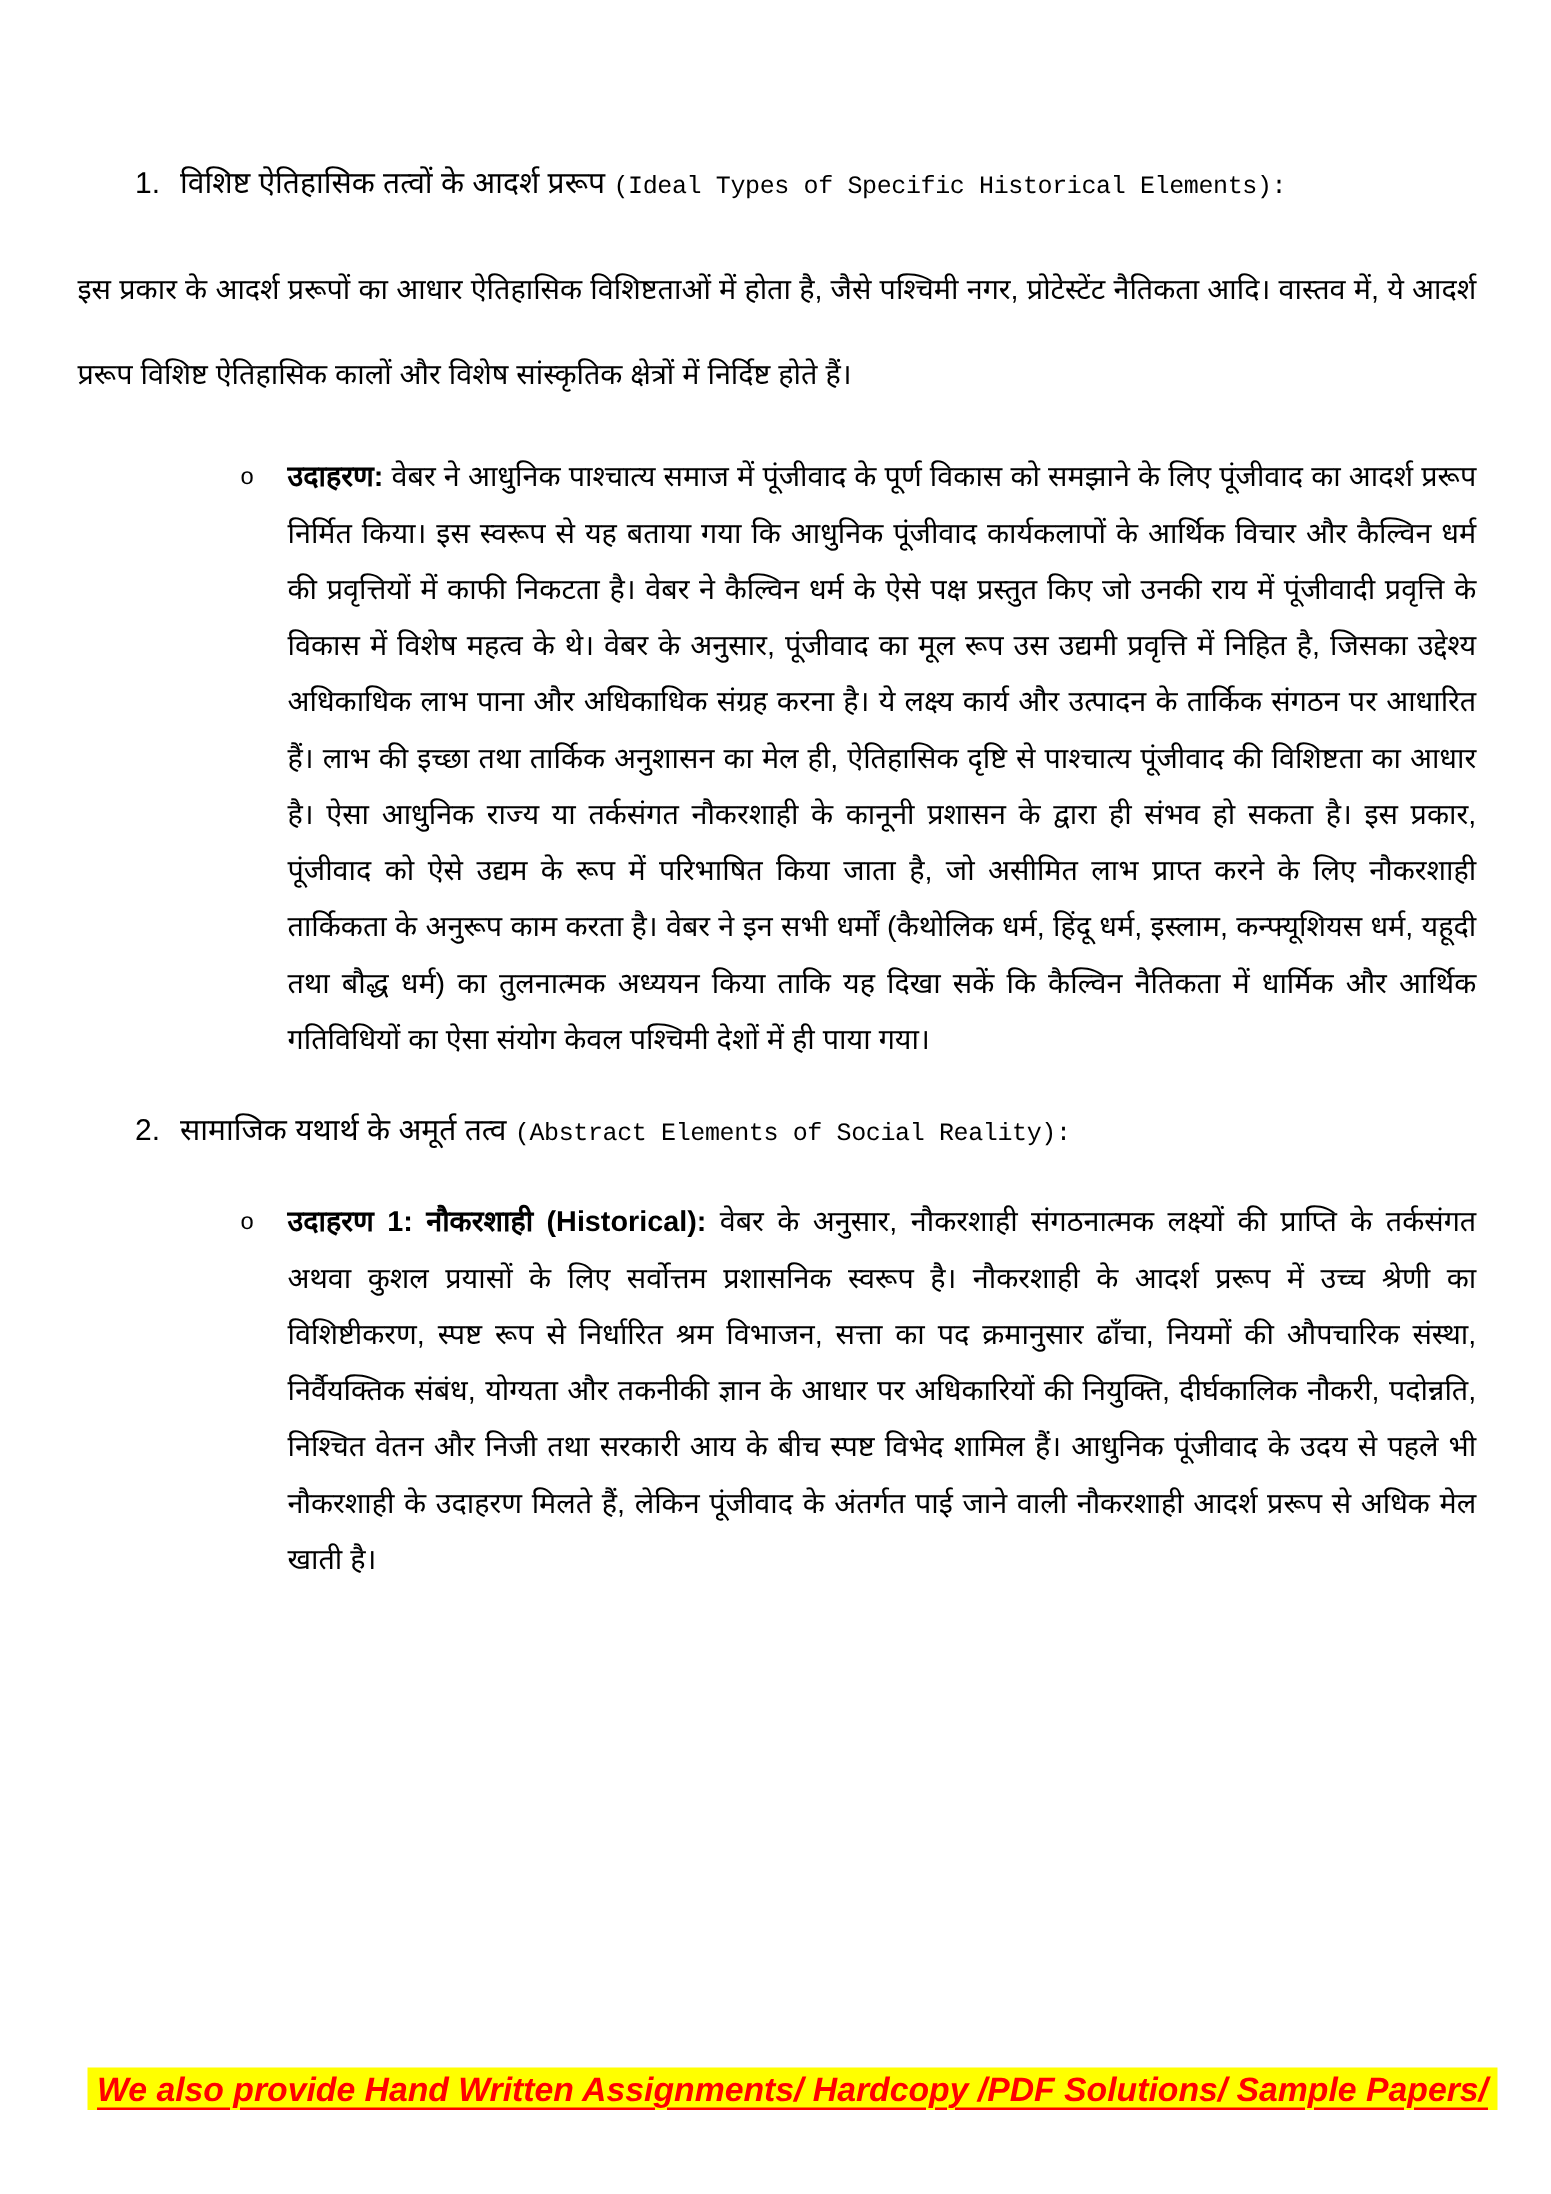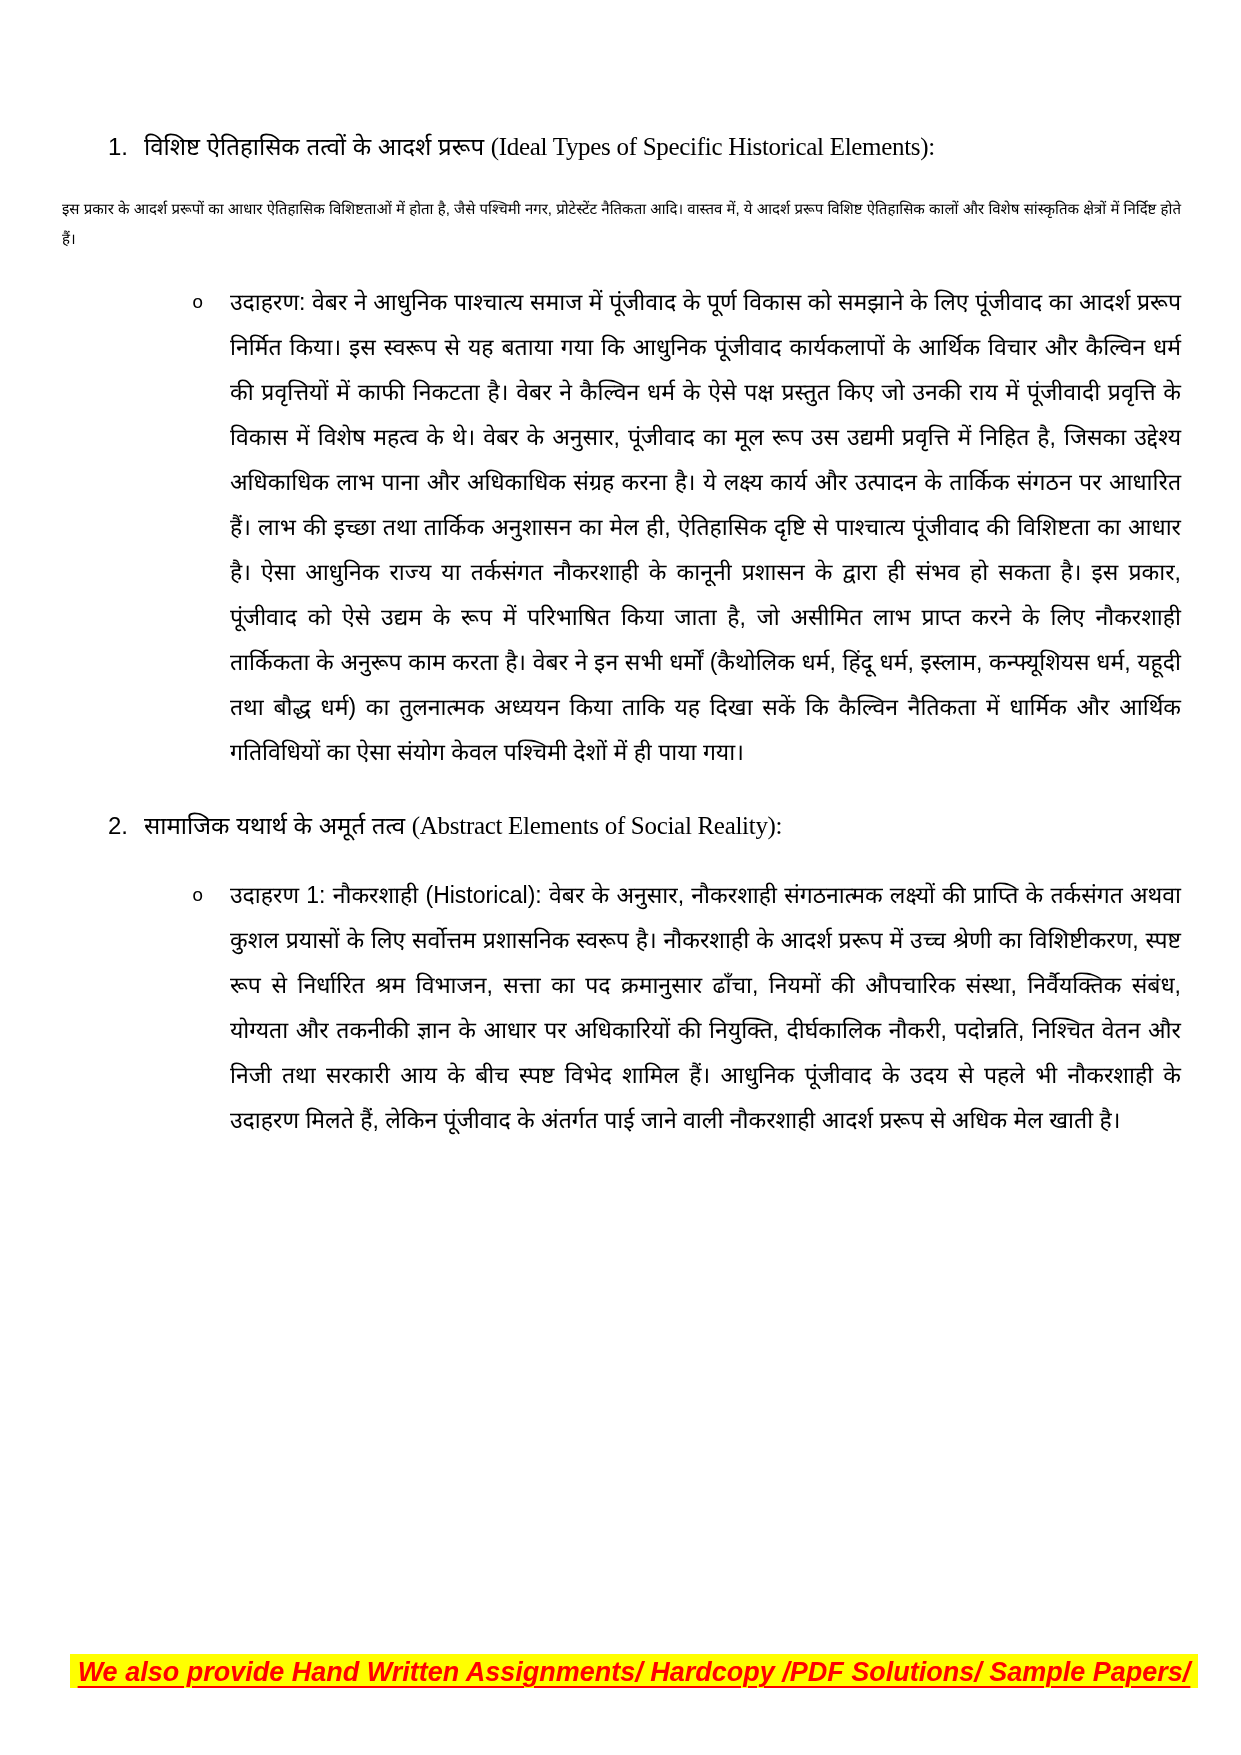--- a/index.html
+++ b/index.html
@@ -24,47 +24,47 @@
     font-size: 24px;
     line-height: 34px;
     margin: 0 0 30px 46px;
     white-space: nowrap;
   }
   .heading .num {
     display: inline-block;
     margin-right: 16px;
   }
   .heading .latin {
-    font-family: Liberation Serif, serif;
-    font-size: 25px;
+    font-family: Liberation Mono, monospace;
+    font-size: 20px;
     letter-spacing: -0.3px;
   }
   .para {
-    font-size: 15px;
-    line-height: 30px;
+    font-size: 23px;
+    line-height: 68px;
     text-align: justify;
     margin: 0 0 26px 0;
   }
   .bullet {
     position: relative;
     margin: 4px 0 34px 128px;
     padding-left: 40px;
     font-size: 23px;
     line-height: 45px;
     text-align: justify;
   }
   .bullet .marker {
     position: absolute;
     left: 2px;
     top: 1px;
     font-family: "Liberation Mono", monospace;
     font-size: 19px;
   }
   .bullet .lead {
-    font-weight: normal;
+    font-weight: bold;
   }
   .footer {
     position: absolute;
     left: 0;
     right: 0;
     top: 1648px;
     text-align: center;
     font-family: "Liberation Sans", sans-serif;
     font-size: 27px;
     font-weight: bold;

